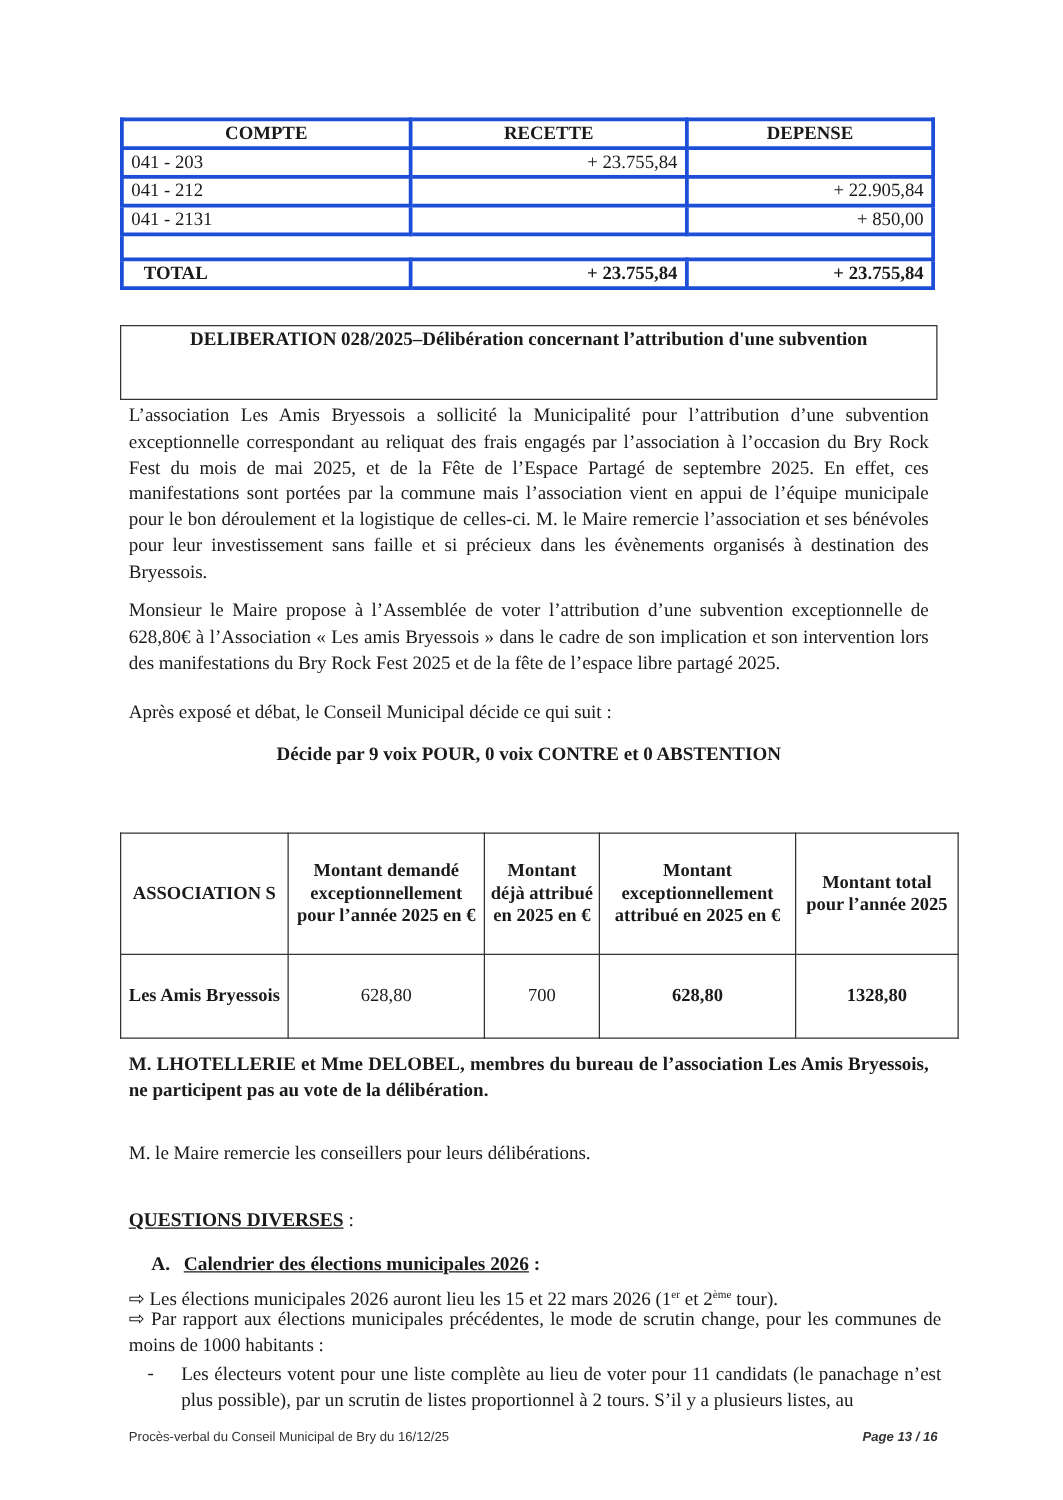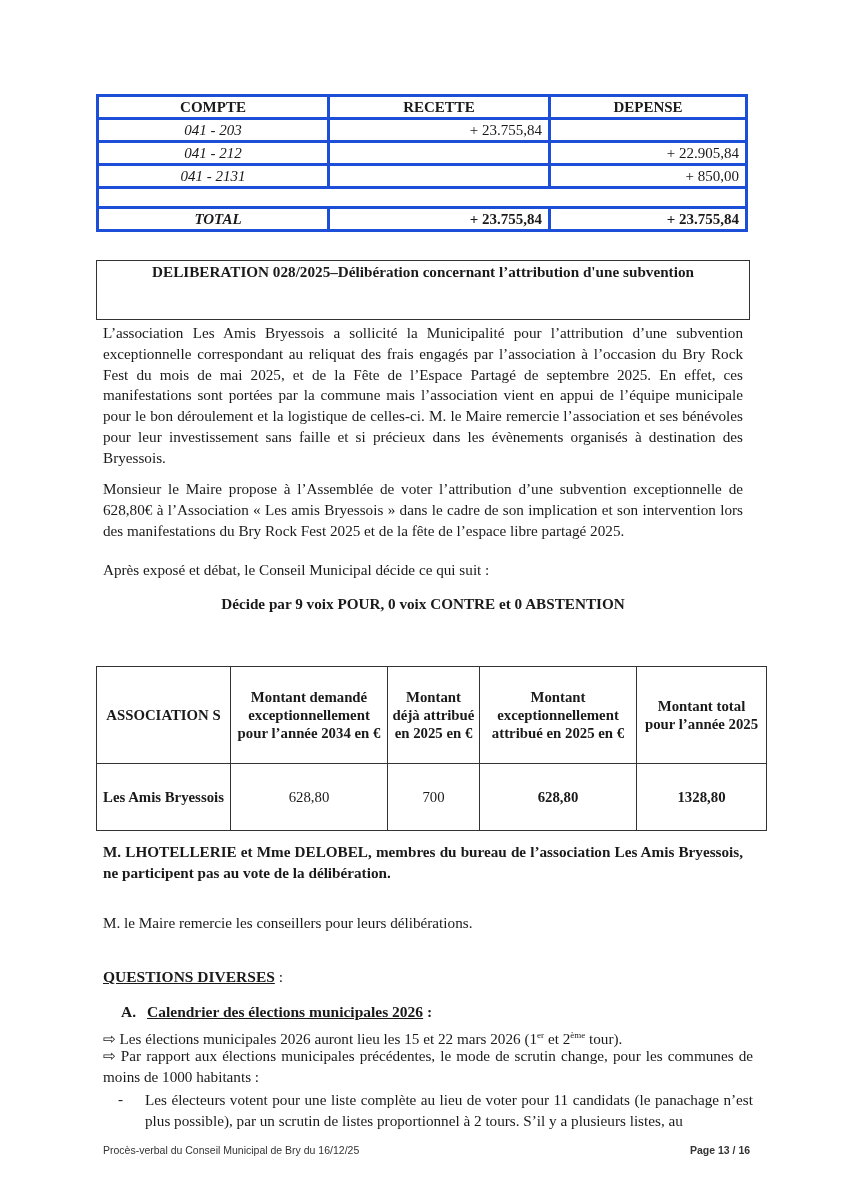--- a/index.html
+++ b/index.html
@@ -3,35 +3,35 @@
 <meta charset="utf-8">
 <style>
   html, body { margin:0; padding:0; background:#ffffff; }
   body { width:850px; height:1200px; position:relative; overflow:hidden;
          font-family:"Liberation Serif", serif; color:#1a1a1a; font-size:15.2px; }
   .abs { position:absolute; }
   table { border-collapse:collapse; }
   .t1 { left:96px; top:94px; width:652px; font-size:15px; }
   .t1 td, .t1 th { border:3px solid #1d4ed8; height:20px; padding:0 6px; }
   .t1 th { font-weight:bold; text-align:center; }
-  .t1 .c1 { width:206px; text-align:center;font-style:italic; }
+  .t1 .c1 { width:206px; text-align:left; }
   .t1 .c2 { width:196px; text-align:right; }
   .t1 .c3 { text-align:right; }
   .t1 .bold { font-weight:bold;padding-left:16px; }
   .delib { left:96px; top:260px; width:654px; height:60px; border:1px solid #333;
            text-align:center; font-weight:bold; font-size:15.2px; line-height:20px; box-sizing:border-box; padding-top:1px; }
   .para { left:103px; width:640px; text-align:justify; line-height:20.8px; }
   .center { text-align:center; font-weight:bold; }
   .t2 { left:96px; top:666px; width:671px; font-size:14.8px; }
   .t2 td, .t2 th { border:1px solid #333; text-align:center; padding:2px 4px; }
   .t2 th { font-weight:bold; height:92px; line-height:18px; }
   .t2 td { height:62px; line-height:19px; }
   .ul { text-decoration:underline; font-weight:bold; }
   .footer { font-family:"Liberation Sans", sans-serif; font-size:10.5px; color:#333; }
-  .footer-right { font-family:"Liberation Sans", sans-serif; font-weight:bold; font-size:10.5px; color:#333; }
+  .footer-right { font-family:"Liberation Sans", sans-serif; font-style:italic; font-weight:bold; font-size:10.5px; color:#333; }
   sup { font-size:9px; }
 </style>
 </head>
 <body>
 
 <table class="abs t1">
   <tbody>
       <tr>
     <th>COMPTE</th>
     <th>RECETTE</th>
@@ -69,21 +69,21 @@
 
 <div class="abs para" style="top:323px;">L’association Les Amis Bryessois a sollicité la Municipalité pour l’attribution d’une subvention exceptionnelle correspondant au reliquat des frais engagés par l’association à l’occasion du Bry Rock Fest du mois de mai 2025, et de la Fête de l’Espace Partagé de septembre 2025. En effet, ces manifestations sont portées par la commune mais l’association vient en appui de l’équipe municipale pour le bon déroulement et la logistique de celles-ci. M. le Maire remercie l’association et ses bénévoles pour leur investissement sans faille et si précieux dans  les évènements organisés à destination des Bryessois.</div>
 <div class="abs para" style="top:479px;">Monsieur le Maire propose à l’Assemblée de voter l’attribution d’une subvention exceptionnelle de 628,80€ à l’Association « Les amis Bryessois » dans le cadre de son implication et son intervention lors des manifestations du Bry Rock Fest 2025 et de la fête de l’espace libre partagé 2025.</div>
 <div class="abs para" style="top:560px;">Après exposé et débat, le Conseil Municipal décide ce qui suit :</div>
 <div class="abs para center" style="top:594px;">Décide par 9 voix POUR, 0 voix CONTRE et 0 ABSTENTION</div>
 
 <table class="abs t2">
   <tbody>
       <tr>
     <th style="width:125px;">ASSOCIATION S</th>
-    <th style="width:148px;">Montant demandé exceptionnellement pour l’année 2034 en €</th>
+    <th style="width:148px;">Montant demandé exceptionnellement pour l’année 2025 en €</th>
     <th style="width:83px;">Montant déjà attribué en 2025 en €</th>
     <th style="width:148px;">Montant exceptionnellement attribué en 2025 en €</th>
     <th>Montant total pour l’année 2025</th>
   </tr>
   <tr>
     <td style="font-weight:bold;">Les Amis Bryessois</td>
     <td>628,80</td>
     <td>700</td>
     <td style="font-weight:bold;">628,80</td>
     <td style="font-weight:bold;">1328,80</td>

